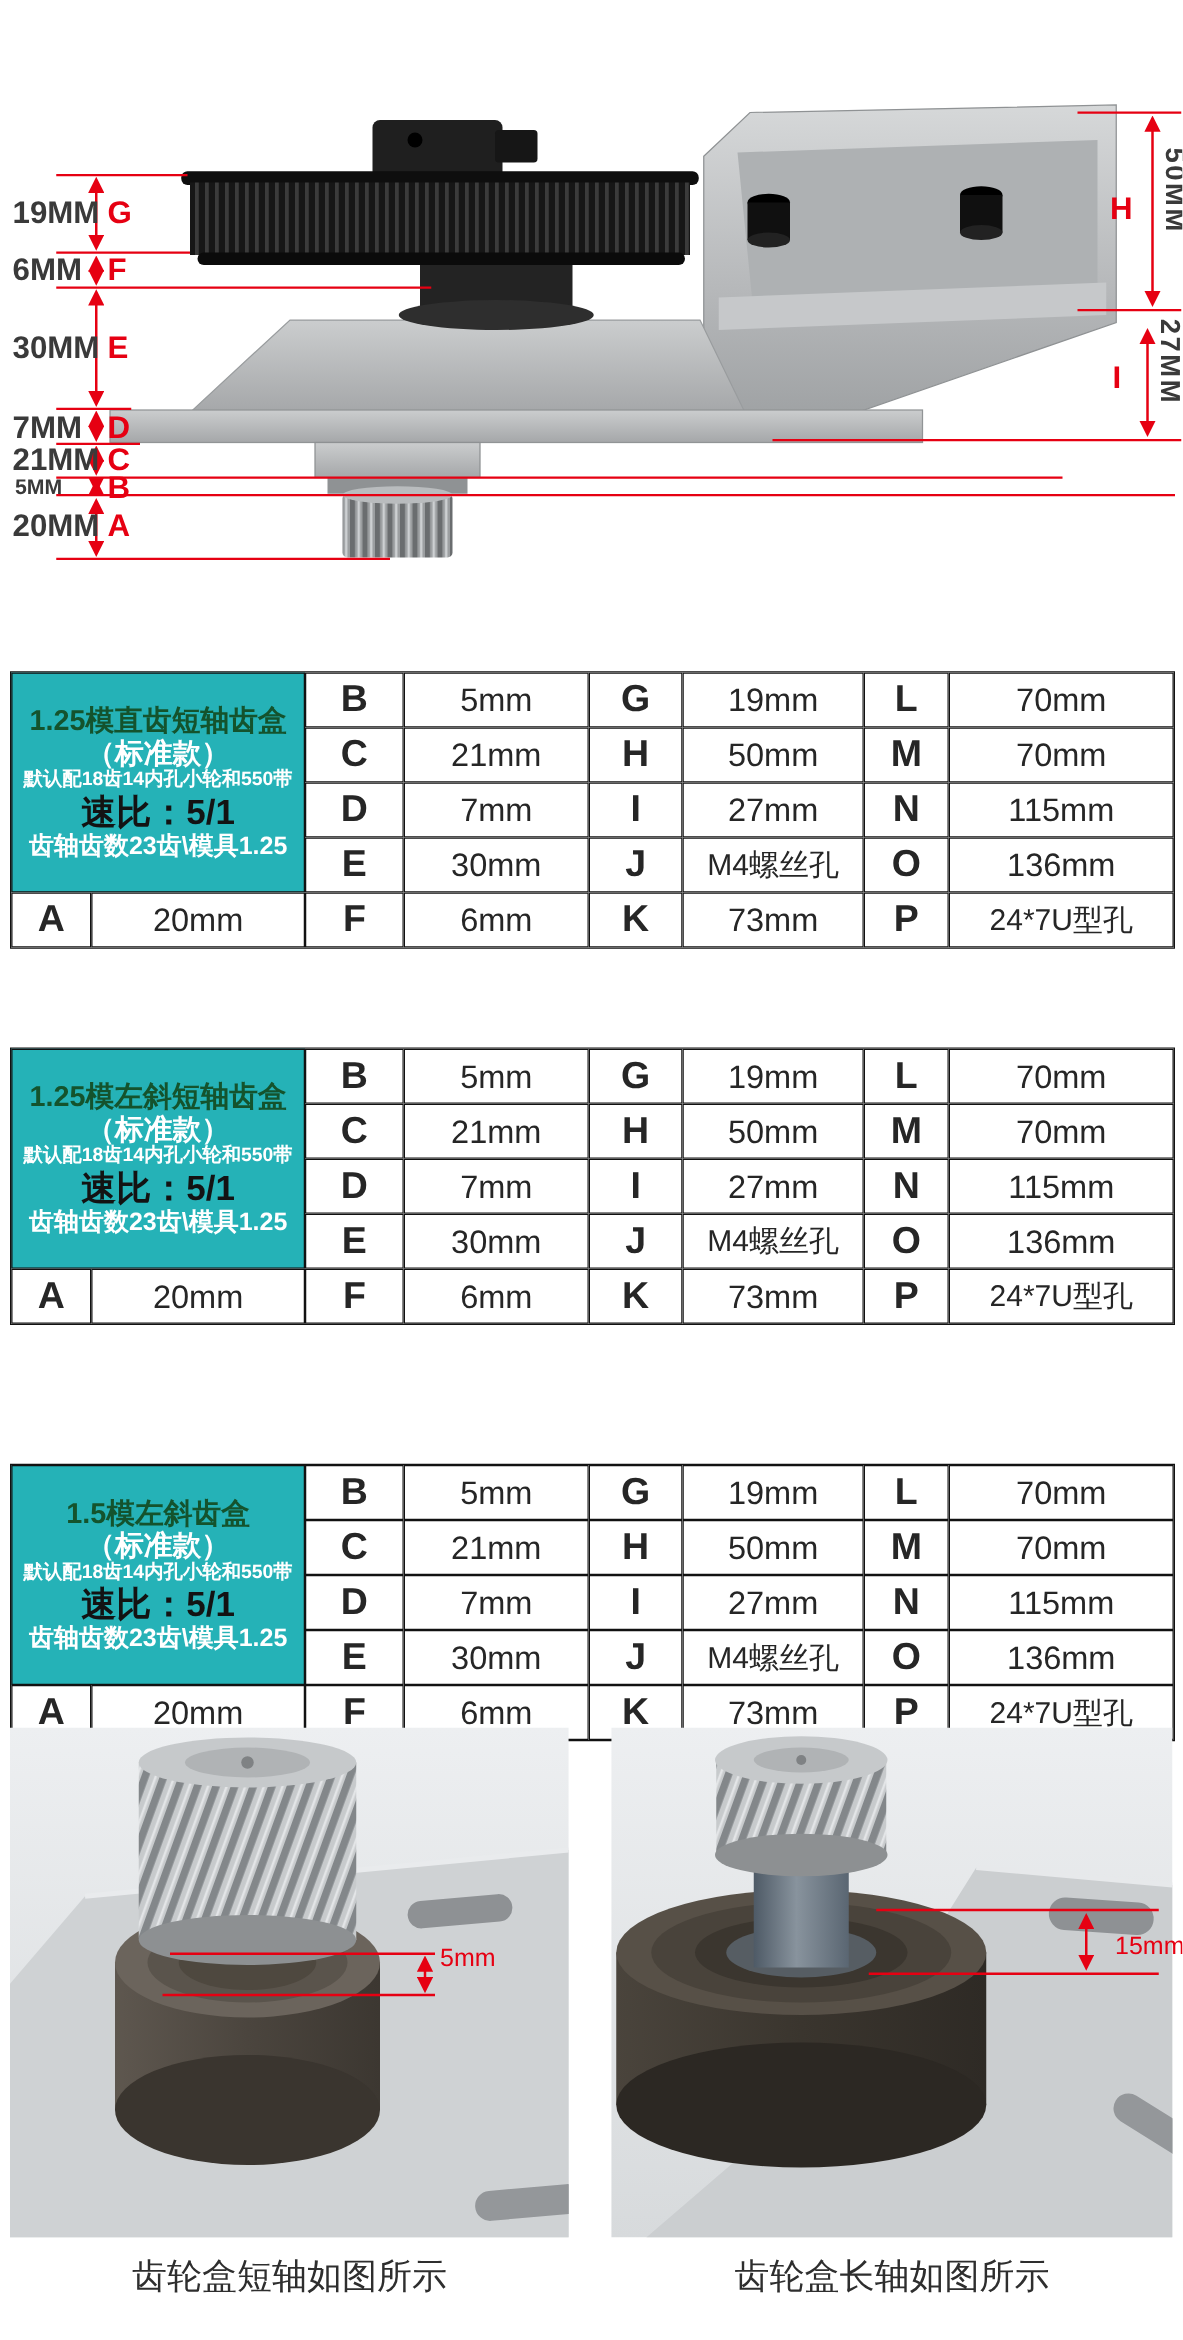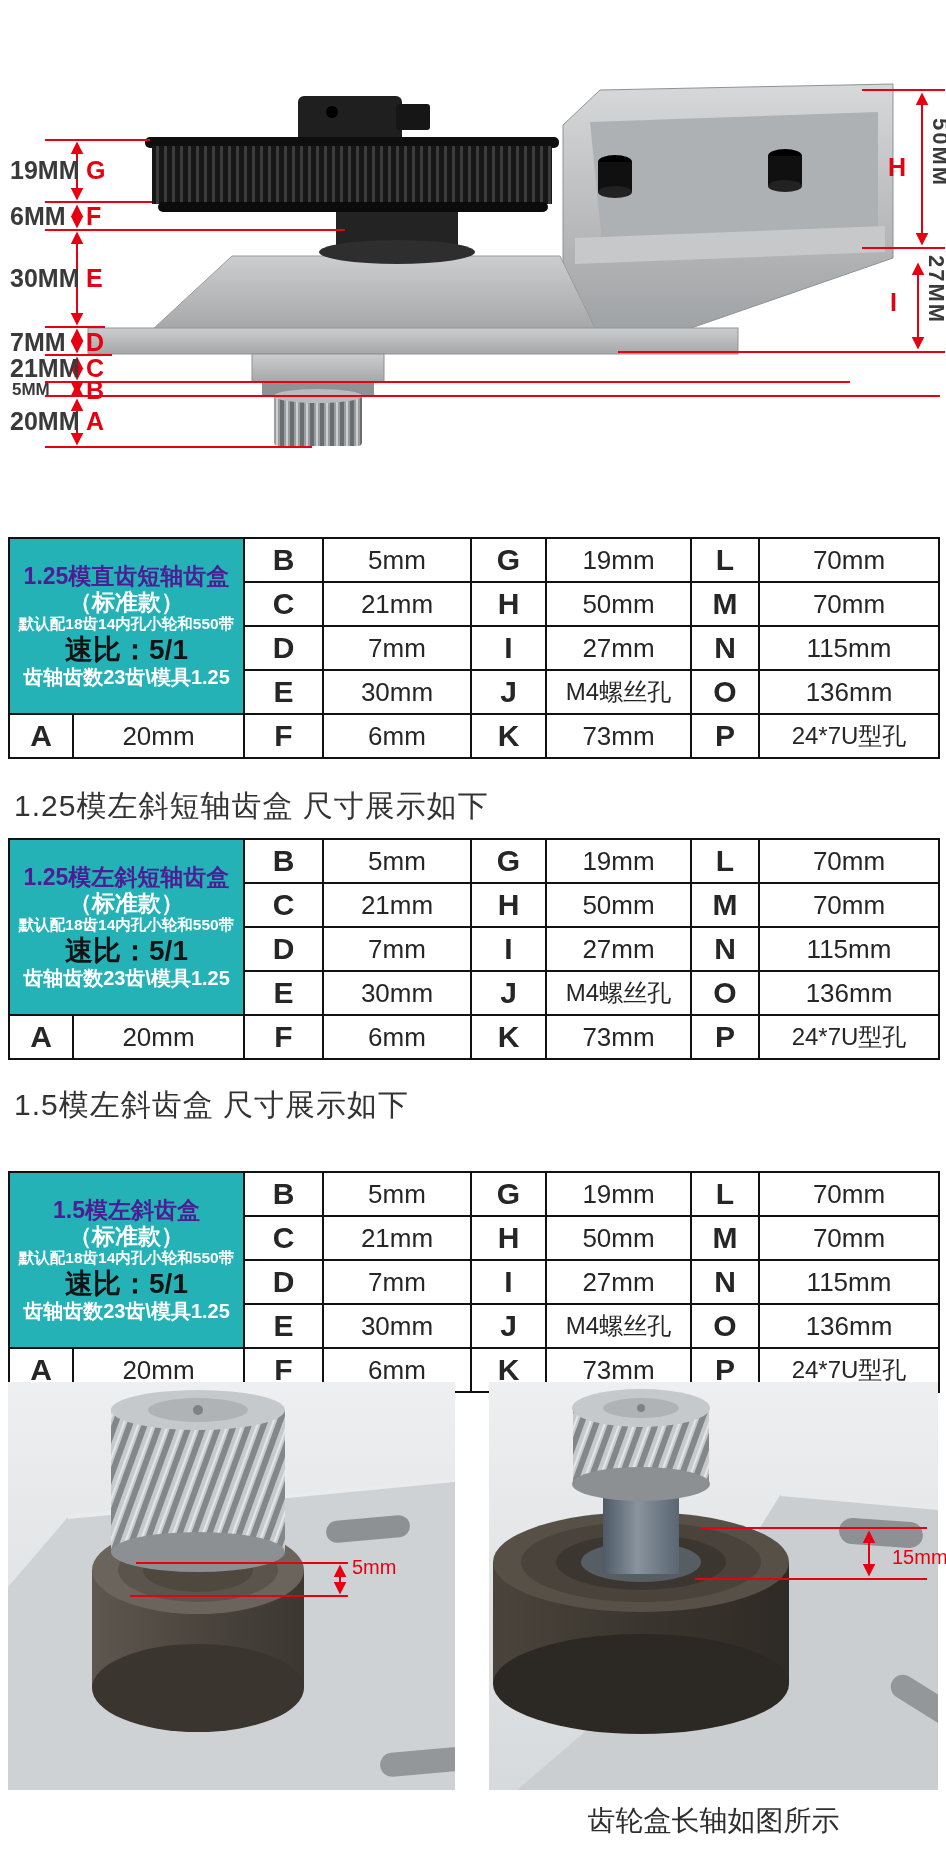--- a/index.html
+++ b/index.html
@@ -13,21 +13,21 @@
   .vert{writing-mode:vertical-rl;letter-spacing:2px;}
   .sec-title{position:absolute;left:14px;font-size:30px;color:#333;letter-spacing:1px;white-space:nowrap;}
   .tbl{position:absolute;left:8px;display:grid;
        grid-template-columns:64px 171px 79px 148px 75px 145px 68px 180px;
        grid-template-rows:repeat(5,44px);border:1px solid #111;background:#fff;}
   .cl,.cv{border:1px solid #111;display:flex;align-items:center;justify-content:center;background:#fff;}
   .cl{font-weight:bold;font-size:30px;color:#262626;}
   .cv{font-size:26px;color:#262626;white-space:nowrap;}
   .teal{grid-area:1/1/5/3;border:1px solid #111;background:#25b2b7;display:flex;flex-direction:column;
         align-items:center;justify-content:center;text-align:center;line-height:1.13;overflow:hidden;}
-  .t1{font-size:23px;font-weight:bold;color:#4c1d95;white-space:nowrap;}
+  .t1{font-size:23px;font-weight:bold;color:#14532d;white-space:nowrap;}
   .t2{font-size:23px;font-weight:bold;color:#fff;}
   .t3{font-size:15.5px;font-weight:bold;color:#fff;white-space:nowrap;}
   .t4{font-size:28px;font-weight:bold;color:#131313;margin:1px 0;}
   .t5{font-size:20px;font-weight:bold;color:#fff;white-space:nowrap;}
   .photo{position:absolute;top:1382px;}
   .caption{position:absolute;top:1802px;font-size:28px;color:#2e2e2e;text-align:center;white-space:nowrap;}
   .ann{position:absolute;color:#e60012;font-size:20px;white-space:nowrap;}
 </style>
 </head>
 <body>
@@ -169,21 +169,20 @@
     <div class="cl" style="grid-area:5/1">A</div>
     <div class="cv" style="grid-area:5/2">20mm</div>
     <div class="cl" style="grid-area:5/3">F</div>
     <div class="cv" style="grid-area:5/4">6mm</div>
     <div class="cl" style="grid-area:5/5">K</div>
     <div class="cv" style="grid-area:5/6">73mm</div>
     <div class="cl" style="grid-area:5/7">P</div>
     <div class="cv" style="grid-area:5/8;font-size:24px">24*7U型孔</div>
   </div>
 
-  <div class="sec-title" style="top:786px">1.25模左斜短轴齿盒 尺寸展示如下</div>
   <div class="tbl" style="top:838px">
     <div class="teal">
       <div class="t1">1.25模左斜短轴齿盒</div>
       <div class="t2">（标准款）</div>
       <div class="t3">默认配18齿14内孔小轮和550带</div>
       <div class="t4">速比：5/1</div>
       <div class="t5">齿轴齿数23齿\模具1.25</div>
     </div>
     <div class="cl" style="grid-area:1/3">B</div>
     <div class="cv" style="grid-area:1/4">5mm</div>
@@ -212,21 +211,20 @@
     <div class="cl" style="grid-area:5/1">A</div>
     <div class="cv" style="grid-area:5/2">20mm</div>
     <div class="cl" style="grid-area:5/3">F</div>
     <div class="cv" style="grid-area:5/4">6mm</div>
     <div class="cl" style="grid-area:5/5">K</div>
     <div class="cv" style="grid-area:5/6">73mm</div>
     <div class="cl" style="grid-area:5/7">P</div>
     <div class="cv" style="grid-area:5/8;font-size:24px">24*7U型孔</div>
   </div>
 
-  <div class="sec-title" style="top:1085px">1.5模左斜齿盒 尺寸展示如下</div>
   <div class="tbl" style="top:1171px">
     <div class="teal">
       <div class="t1">1.5模左斜齿盒</div>
       <div class="t2">（标准款）</div>
       <div class="t3">默认配18齿14内孔小轮和550带</div>
       <div class="t4">速比：5/1</div>
       <div class="t5">齿轴齿数23齿\模具1.25</div>
     </div>
     <div class="cl" style="grid-area:1/3">B</div>
     <div class="cv" style="grid-area:1/4">5mm</div>
@@ -337,15 +335,16 @@
       <circle cx="152" cy="26" r="4" fill="#7f8284"></circle>
       <g stroke="#e60012" stroke-width="2" fill="none">
         <line x1="212" y1="146" x2="438" y2="146"></line>
         <line x1="206" y1="197" x2="438" y2="197"></line>
         <line x1="380" y1="151" x2="380" y2="192" marker-start="url(#ra)" marker-end="url(#ra)"></line>
       </g>
     </svg>
   </div>
   <span class="ann" style="left:892px;top:1546px">15mm</span>
 
+  <div class="caption" style="left:8px;width:447px">齿轮盒短轴如图所示</div>
   <div class="caption" style="left:489px;width:449px">齿轮盒长轴如图所示</div>
 
 </div>
 
 </body></html>

